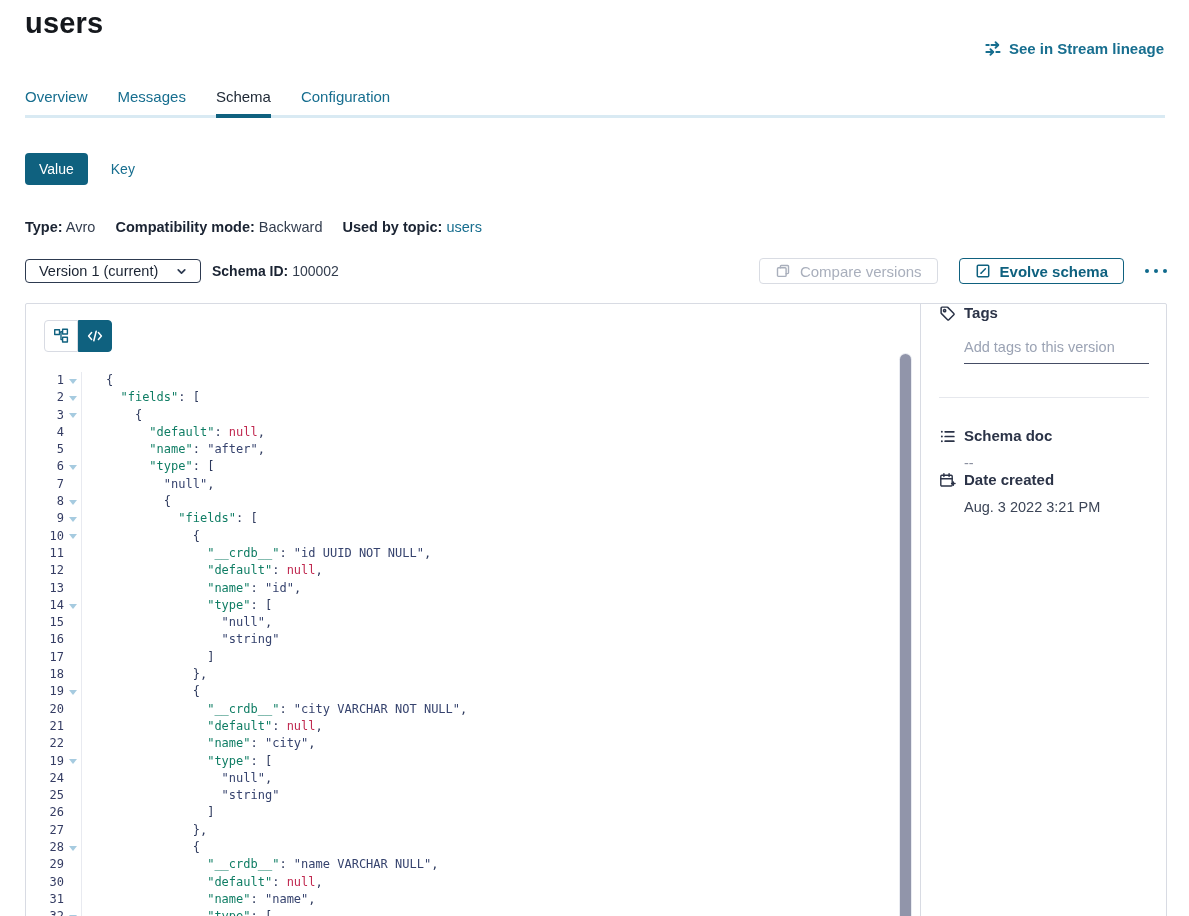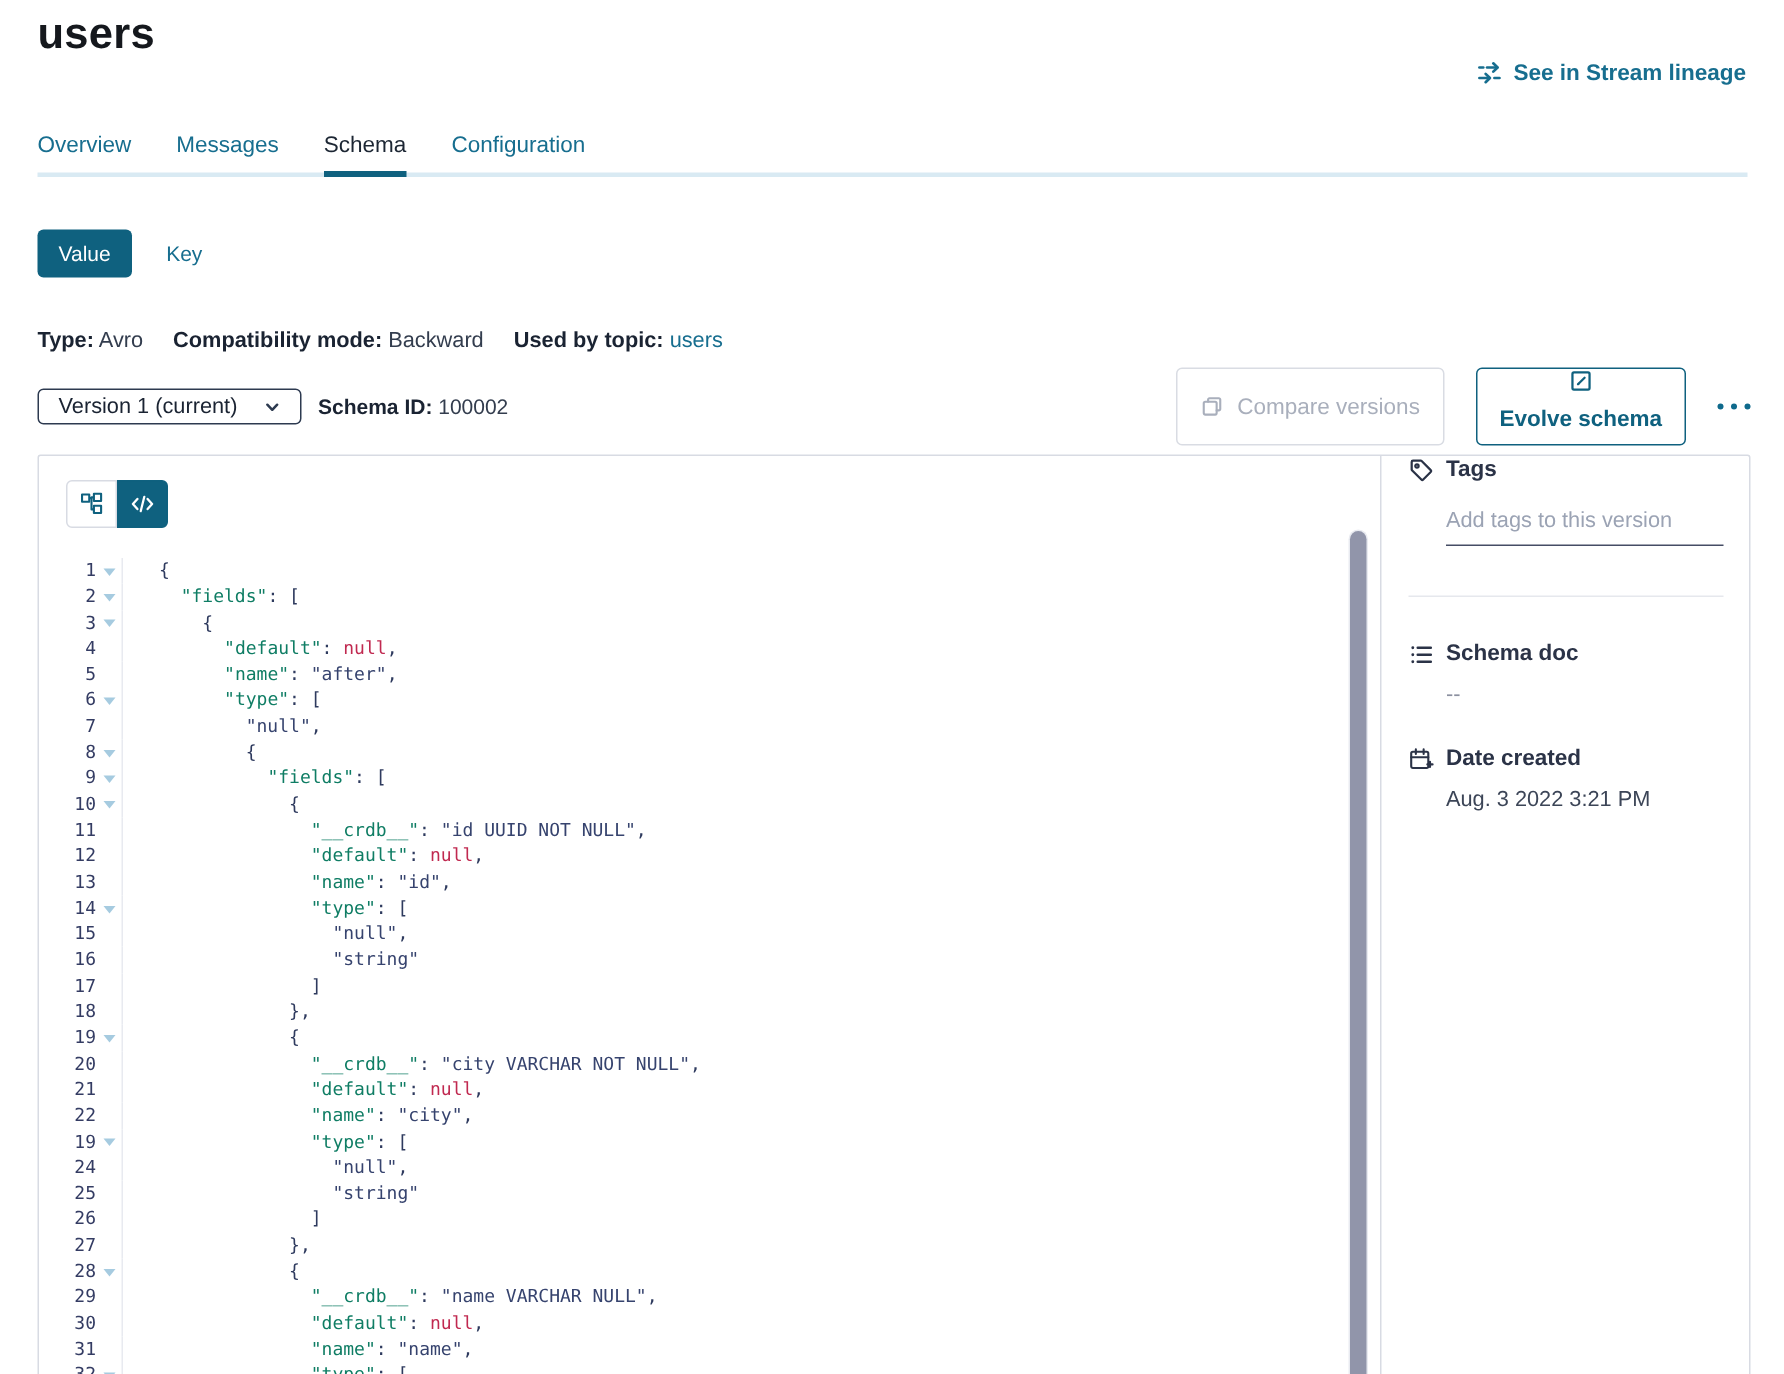--- a/index.html
+++ b/index.html
@@ -56,26 +56,26 @@
   
   .controls-row{ position:absolute; left:25px; top:253px; right:18px; height:36px; display:flex; align-items:center; }
   .version-select{
     width:176px; height:24px; border:1px solid #2d3a50; border-radius:4px;
     display:flex; align-items:center; justify-content:space-between;
     padding:0 11px 0 13px; font-size:14.5px; color:#1a2332; cursor:pointer; background:#fff;
   }
   .schema-id{ margin-left:11px; font-size:14px; }
   .right-actions{ margin-left:auto; display:flex; align-items:center; }
   .btn{
-    display:flex; align-items:center; gap:9px; height:52px; padding:0 15px;
+    display:flex; align-items:center; gap:9px; height:26px; padding:0 15px;
     border-radius:4px; background:#fff; font-size:15px; cursor:pointer;
     font-family:"Liberation Sans",sans-serif;
   }
   .btn-compare{ border:1px solid #d9dce3; color:#a9afbc; font-weight:500; }
-  .btn-evolve{ border:1px solid #0f617f; color:#0f617f; font-weight:700; margin-left:21px;flex-direction:column; }
+  .btn-evolve{ border:1px solid #0f617f; color:#0f617f; font-weight:700; margin-left:21px; }
   .more-btn{ margin-left:17px; background:none; border:none; cursor:pointer; color:#0f6a8c; padding:2px; }
 
   
   .panel{
     position:absolute; left:25px; top:303px; width:1142px; height:640px;
     border:1px solid #d8dbe3; border-radius:2px; background:#fff;
   }
 
   
   .view-toggle{ position:absolute; left:18px; top:16px; display:flex; z-index:3; }
@@ -118,21 +118,21 @@
   .tags-input{
     width:100%; border:none; border-bottom:1px solid #454d65; outline:none;
     font-size:14.5px; padding:0 0 8px 0; color:#4d7c0f; background:transparent;
     font-family:"Liberation Sans",sans-serif;
   }
   .tags-input::placeholder{ color:#9ba3b4; }
   .side-divider{ border:none; border-top:1px solid #e6e8ed; margin:33px 0 0 0; }
   .schema-doc-section{ margin-top:29px; }
   .side-value{ margin:10px 0 0 25px; font-size:14.5px; color:#3c4557; }
   .dim{ color:#8b90a0; }
-  .date-section{ margin-top:26px; }
+  .date-section{ }
 </style>
 </head>
 <body>
 
 <h1 class="page-title">users</h1>
 
 <div class="lineage-link">
   <span>
     <svg width="17" height="17" viewBox="0 0 16 16" fill="none" stroke="currentColor" stroke-width="1.7" stroke-linecap="round" stroke-linejoin="round">
       <path d="M1.2 4.7h2.4"></path>

